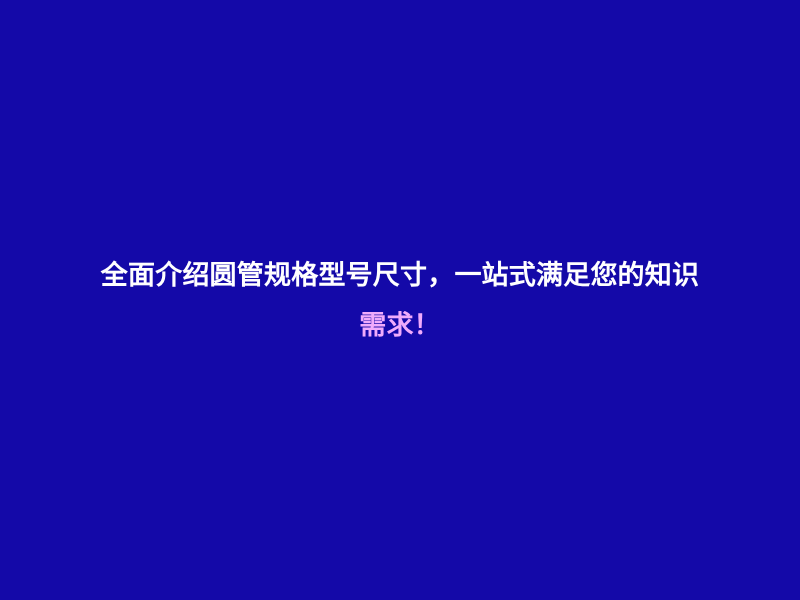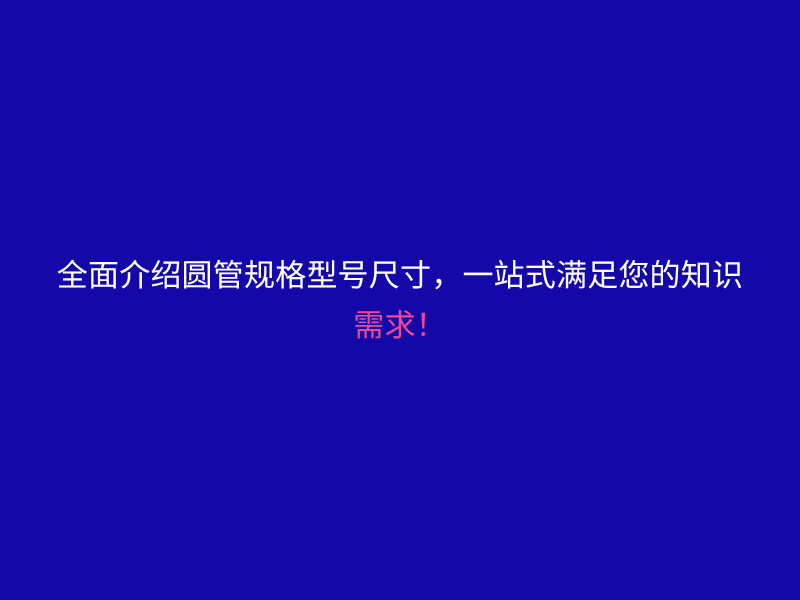--- a/index.html
+++ b/index.html
@@ -37,34 +37,34 @@
     width: 800px;
     padding: 0 24px;
     box-sizing: border-box;
     text-align: center;
   }
 
   .headline-line {
     display: block;
     color: #ffffff;
     font-family: "DejaVu Sans", "Liberation Sans", sans-serif;
-    font-size: 31px;
-    font-weight: 400;
+    font-size: 27px;
+    font-weight: 700;
     line-height: 50px;
     letter-spacing: 0.2px;
     white-space: nowrap;
     -webkit-font-smoothing: antialiased;
   }
 </style>
 </head>
 <body style="background: rgb(20, 9, 168);">
 
 <div id="banner-slide" style="background-color: rgb(20, 9, 168);">
 
   <div id="headline-block">
 
     <span class="headline-line" style="color: rgb(255, 255, 255);">全面介绍圆管规格型号尺寸，一站式满足您的知识</span>
 
-    <span class="headline-line" style="color: #ec4899;">需求！</span>
+    <span class="headline-line" style="color: #f0abfc;">需求！</span>
 
   </div>
 
 </div>
 
 </body></html>

